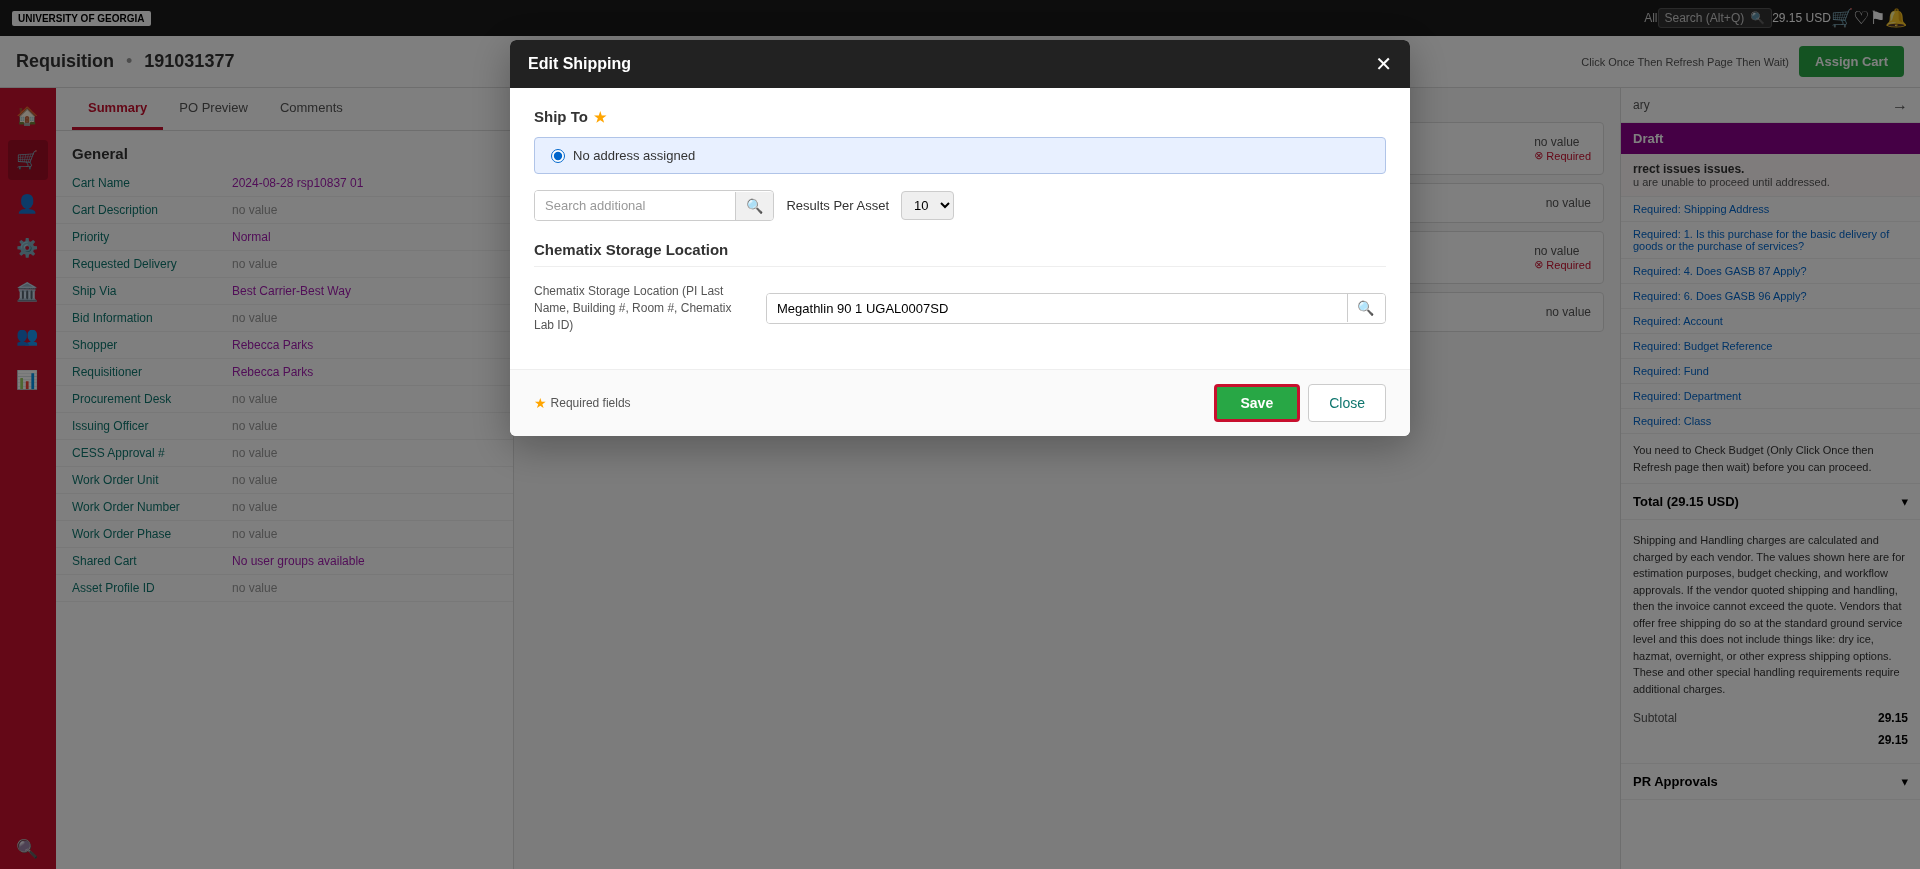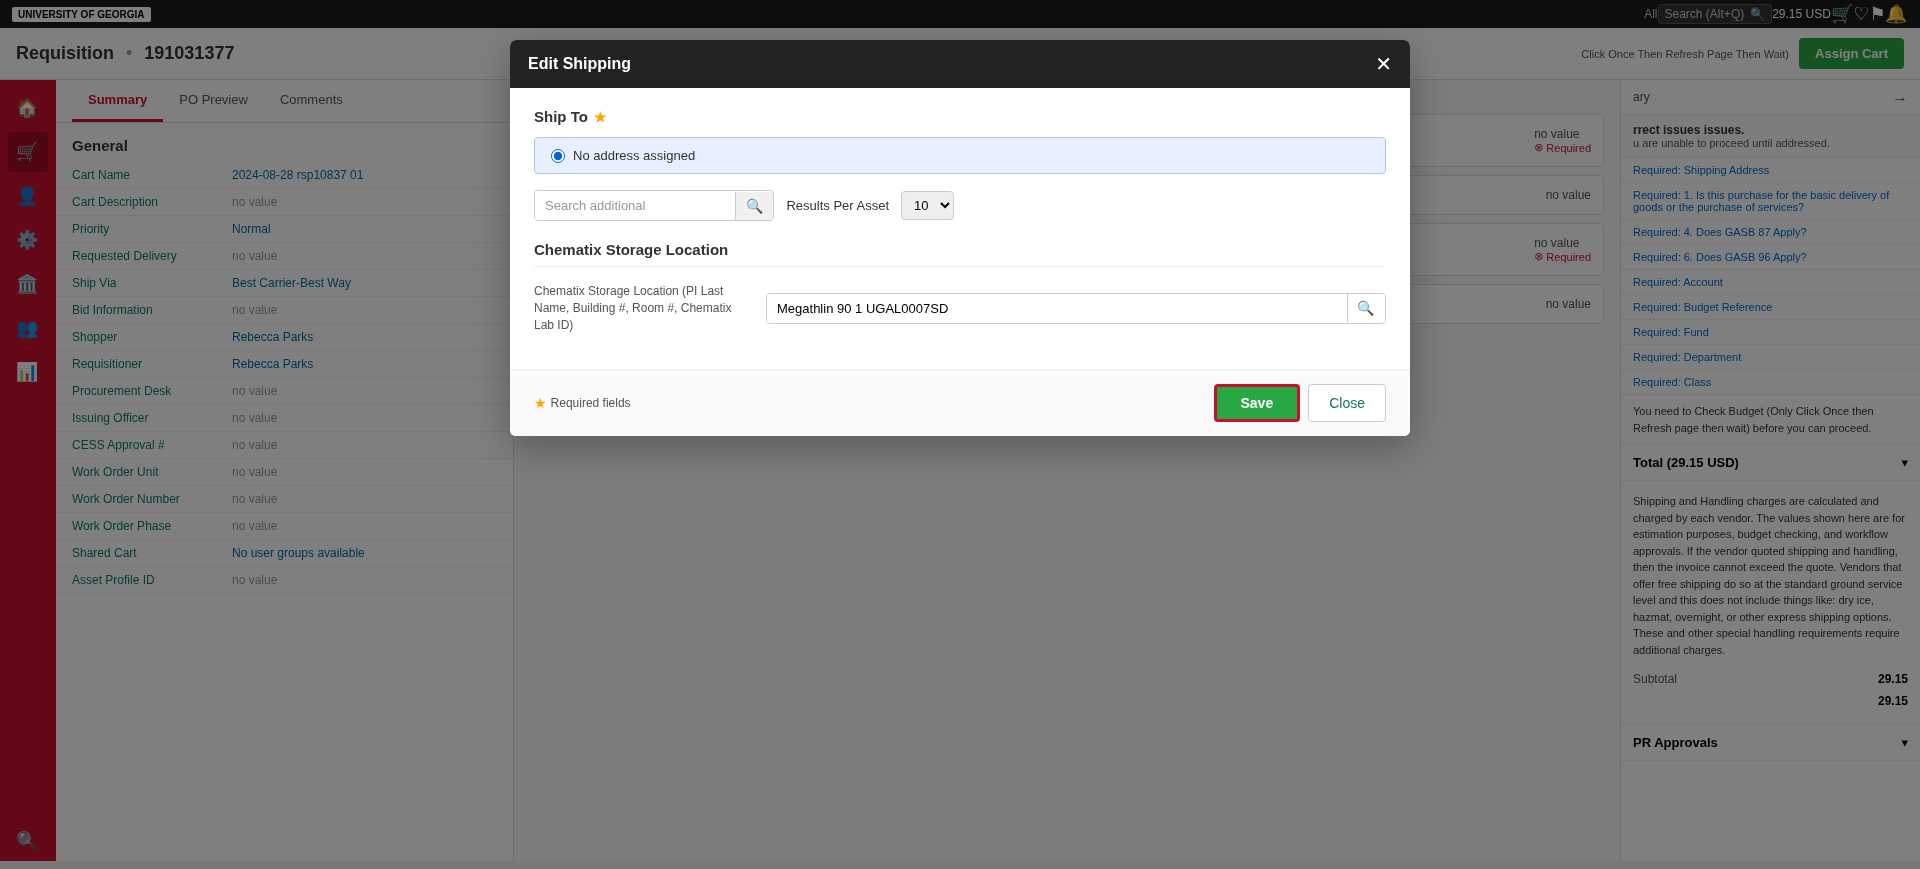--- a/index.html
+++ b/index.html
@@ -1,20 +1,20 @@
 <!DOCTYPE html>
 <html><head>
   <meta charset="utf-8">
   <style>
     * { box-sizing: border-box; margin: 0; padding: 0; }
     body { font-family: Arial, sans-serif; font-size: 13px; background: #f0f0f0; overflow: hidden; }
 
     
     .top-header {
-      height: 28px;
+      height: 36px;
       background: #1a1a1a;
       display: flex;
       align-items: center;
       justify-content: space-between;
       padding: 0 12px;
       color: #fff;
     }
     .top-header-left { display: flex; align-items: center; gap: 8px; }
     .top-header-right { display: flex; align-items: center; gap: 0; font-size: 12px; }
     .uga-logo { background: #fff; color: #000; font-size: 10px; font-weight: bold; padding: 2px 6px; border-radius: 2px; }
@@ -79,21 +79,21 @@
       border-right: 1px solid #ddd;
       overflow-y: auto;
       flex-shrink: 0;
     }
     .tabs { display: flex; border-bottom: 1px solid #ddd; padding: 0 16px; }
     .tab { padding: 12px 16px; font-size: 13px; color: #555; cursor: pointer; border-bottom: 3px solid transparent; }
     .tab.active { color: #c8102e; border-bottom-color: #c8102e; font-weight: bold; }
     .section-title { font-size: 15px; font-weight: bold; color: #333; padding: 14px 16px 8px; }
     .field-row { display: flex; padding: 6px 16px; border-bottom: 1px solid #f0f0f0; }
     .field-label { width: 160px; color: #0f766e; font-size: 12px; flex-shrink: 0; }
-    .field-value { color: #0369a1; font-size: 12px; flex: 1; }
+    .field-value { color: #a21caf; font-size: 12px; flex: 1; }
 
     
     .middle-panel {
       flex: 1;
       background: #f9f9f9;
       overflow-y: auto;
       padding: 16px;
     }
     .item-row { background: #fff; border: 1px solid #ddd; border-radius: 4px; padding: 12px; margin-bottom: 8px; font-size: 12px; color: #333; }
     .required-badge { color: #c8102e; font-size: 11px; display: flex; align-items: center; gap: 3px; }
@@ -365,20 +365,21 @@
           <span style="color:#555;font-size:12px;">no value</span>
         </div>
       </div>
     </div>
 
     <div class="right-panel">
       <div class="right-header-row">
         <span style="font-size:12px;color:#555;">ary</span>
         <span style="font-size:16px;color:#555;cursor:pointer;">→</span>
       </div>
+      <div class="right-panel-header">Draft</div>
       <div style="padding: 8px 12px; background:#fff8f8; border-bottom:1px solid #eee;">
         <div style="font-size:12px;color:#333;font-weight:bold;">rrect issues issues.</div>
         <div style="font-size:11px;color:#555;">u are unable to proceed until addressed.</div>
       </div>
       <div>
         <div class="error-item">Required: Shipping Address</div>
         <div class="error-item">Required: 1. Is this purchase for the basic delivery of goods or the purchase of services?</div>
         <div class="error-item">Required: 4. Does GASB 87 Apply?</div>
         <div class="error-item">Required: 6. Does GASB 96 Apply?</div>
         <div class="error-item">Required: Account</div>

